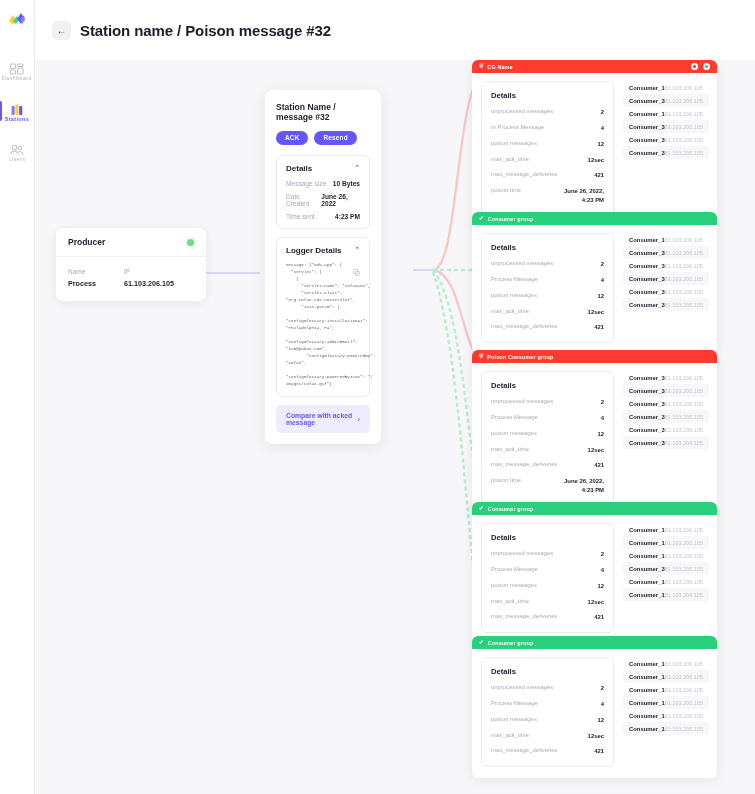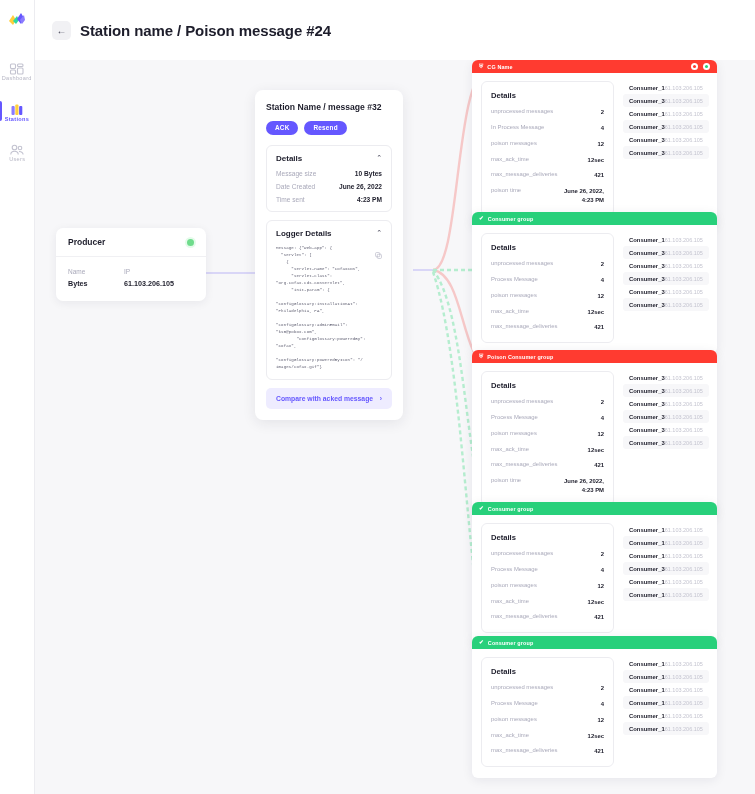--- a/index.html
+++ b/index.html
@@ -62,21 +62,21 @@
   .prod-title { font-size:8.5px; font-weight:bold; color:#1d1d2b; }
   .dot-green { width:7px; height:7px; border-radius:50%; background:#6fdc8c; box-shadow:0 0 0 2px #e5fbeb; }
   .prod-body { display:flex; padding:11px 12px 13px; }
   .prod-col { flex:1; }
   .prod-col.ip { flex:1.25; }
   .prod-k { font-size:6.5px; color:#a9a9ba; margin-bottom:4px; }
   .prod-v { font-size:7.2px; color:#1d1d2b; font-weight:bold; }
 
   
   #message-card {
-    position:absolute; left:220px; top:30px; width:148px;
+    position:absolute; left:230px; top:30px; width:116px;
     background:#fff; border-radius:8px; box-shadow:0 3px 14px rgba(30,30,60,.09);
     padding:12px 11px 11px;
   }
   #msg-title { font-size:8.6px; font-weight:bold; color:#1d1d2b; margin-bottom:9px; }
   .chips { display:flex; gap:6px; margin-bottom:10px; }
   .chip {
     background:#6557ff; color:#fff; font-size:6.4px; font-weight:bold;
     border-radius:9px; padding:3.4px 9px; cursor:pointer; letter-spacing:.2px;
   }
   .panel {
@@ -189,21 +189,21 @@
         </span>
         <span class="nav-label">Users</span>
       </div>
     </div>
   </div>
 
   <div id="header">
     <div class="back-btn">
       <span>←</span>
     </div>
-    <div id="page-title">Station name / Poison message #24</div>
+    <div id="page-title">Station name / Poison message #32</div>
   </div>
 
   <div id="board">
 
     <svg id="edges">
 
       <path d="M150 213 L225 213" stroke="#d9d6f7" stroke-width="2" fill="none"></path>
 
       <path d="M378 210 L398 210" stroke="#d9d6f7" stroke-width="2" fill="none"></path>
 
@@ -216,21 +216,21 @@
     </svg>
 
     <div id="producer-card">
       <div class="prod-head">
         <span class="prod-title">Producer</span>
         <span class="dot-green"></span>
       </div>
       <div class="prod-body">
         <div class="prod-col">
           <div class="prod-k">Name</div>
-          <div class="prod-v">Bytes</div>
+          <div class="prod-v">Process</div>
         </div>
         <div class="prod-col ip">
           <div class="prod-k">IP</div>
           <div class="prod-v">61.103.206.105</div>
         </div>
       </div>
     </div>
 
     <div id="message-card">
       <div id="msg-title">Station Name / message #32</div>

